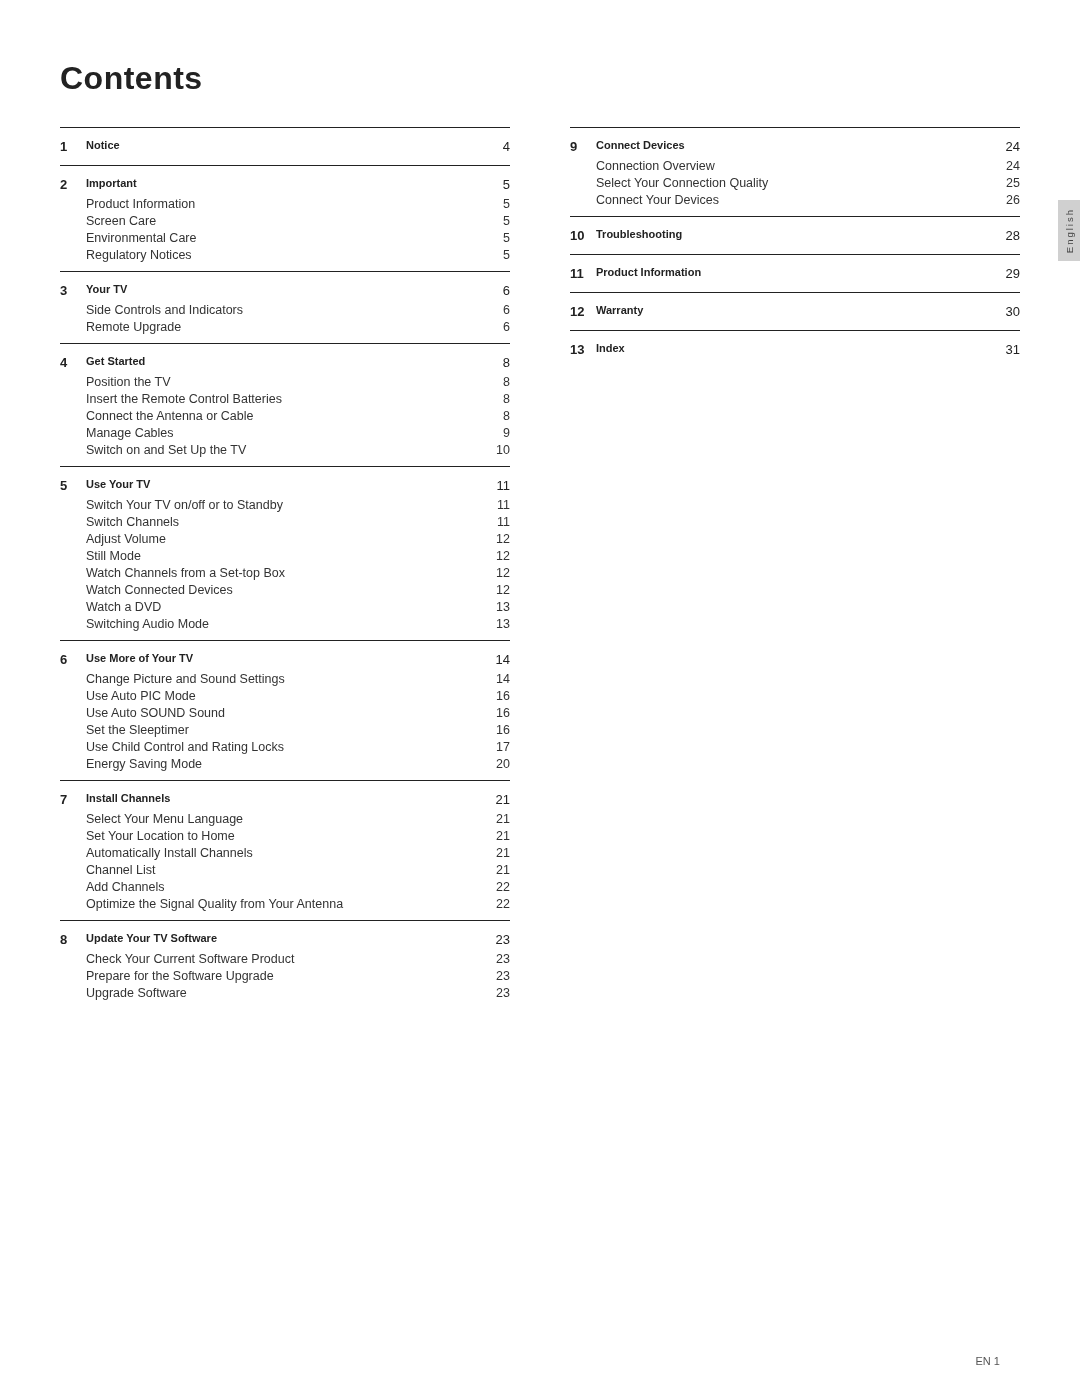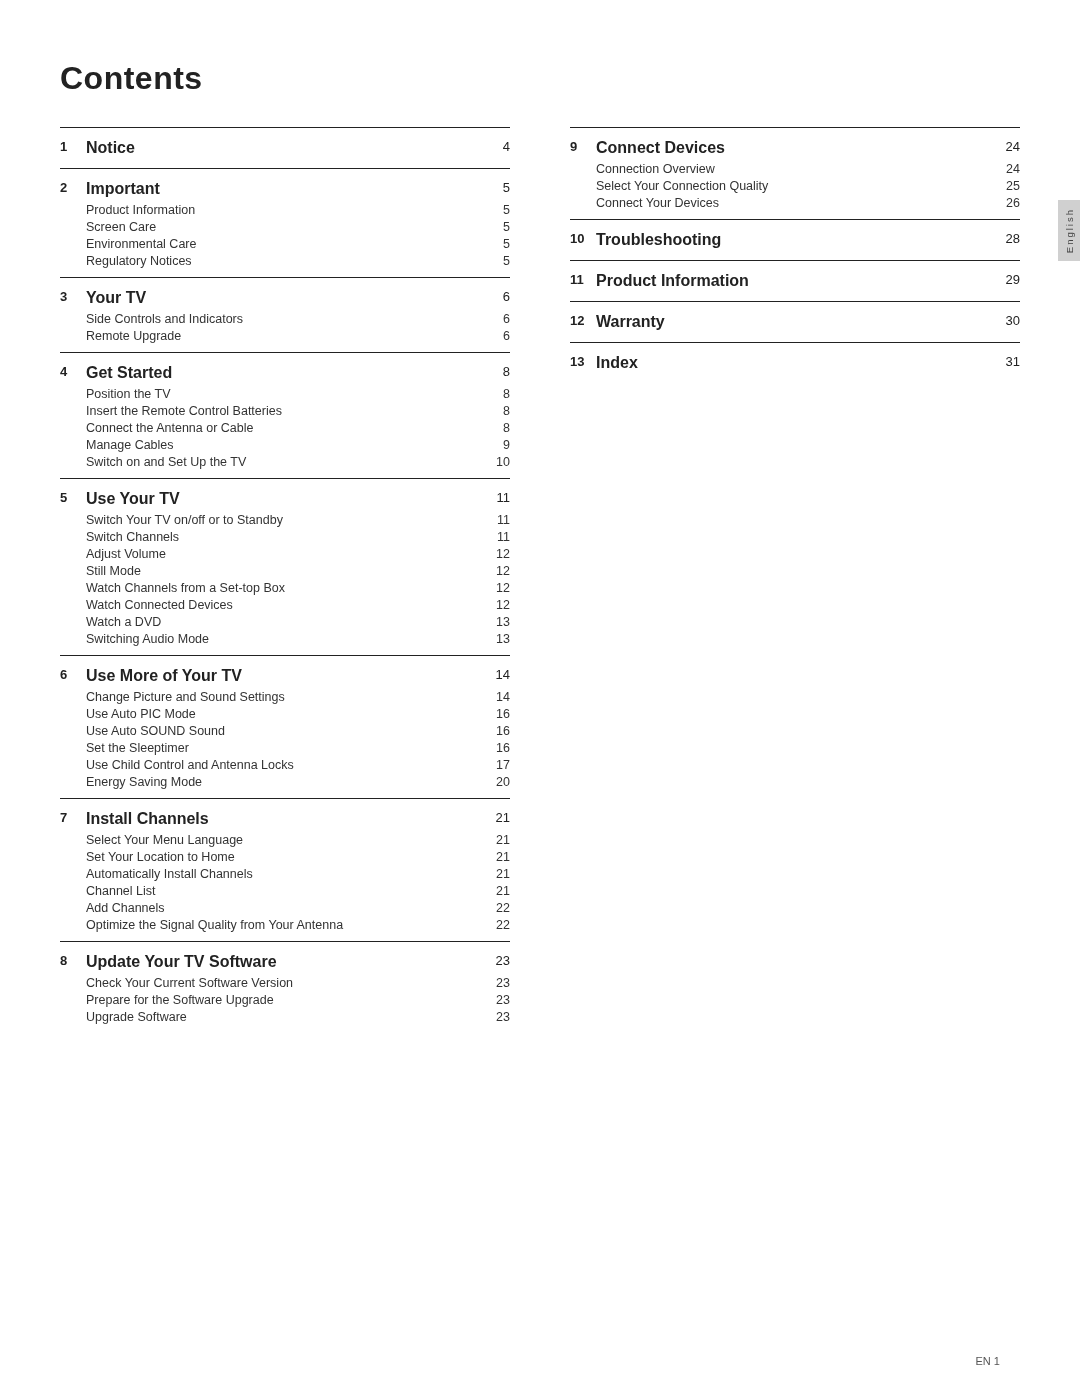--- a/index.html
+++ b/index.html
@@ -68,21 +68,21 @@
     }
 
     .toc-section-num {
       font-weight: bold;
       font-size: 13px;
       min-width: 18px;
     }
 
     .toc-section-label {
       font-weight: bold;
-      font-size: 16px;
+      font-size: 11px;
     }
 
     .toc-section-page {
       font-size: 13px;
       color: #222;
     }
 
     .toc-item {
       display: flex;
       justify-content: space-between;
@@ -298,21 +298,21 @@
           </div>
           <div class="toc-item">
             <span class="toc-item-label">Use Auto SOUND Sound</span>
             <span class="toc-item-page">16</span>
           </div>
           <div class="toc-item">
             <span class="toc-item-label">Set the Sleeptimer</span>
             <span class="toc-item-page">16</span>
           </div>
           <div class="toc-item">
-            <span class="toc-item-label">Use Child Control and Antenna Locks</span>
+            <span class="toc-item-label">Use Child Control and Rating Locks</span>
             <span class="toc-item-page">17</span>
           </div>
           <div class="toc-item">
             <span class="toc-item-label">Energy Saving Mode</span>
             <span class="toc-item-page">20</span>
           </div>
         </div>
         <div class="toc-section-block">
           <hr class="toc-divider">
           <div class="toc-section-header">
@@ -350,21 +350,21 @@
         <div class="toc-section-block">
           <hr class="toc-divider">
           <div class="toc-section-header">
             <div class="toc-section-title">
               <span class="toc-section-num">8</span>
               <span class="toc-section-label">Update Your TV Software</span>
             </div>
             <span class="toc-section-page">23</span>
           </div>
           <div class="toc-item">
-            <span class="toc-item-label">Check Your Current Software Version</span>
+            <span class="toc-item-label">Check Your Current Software Product</span>
             <span class="toc-item-page">23</span>
           </div>
           <div class="toc-item">
             <span class="toc-item-label">Prepare for the Software Upgrade</span>
             <span class="toc-item-page">23</span>
           </div>
           <div class="toc-item">
             <span class="toc-item-label">Upgrade Software</span>
             <span class="toc-item-page">23</span>
           </div>

